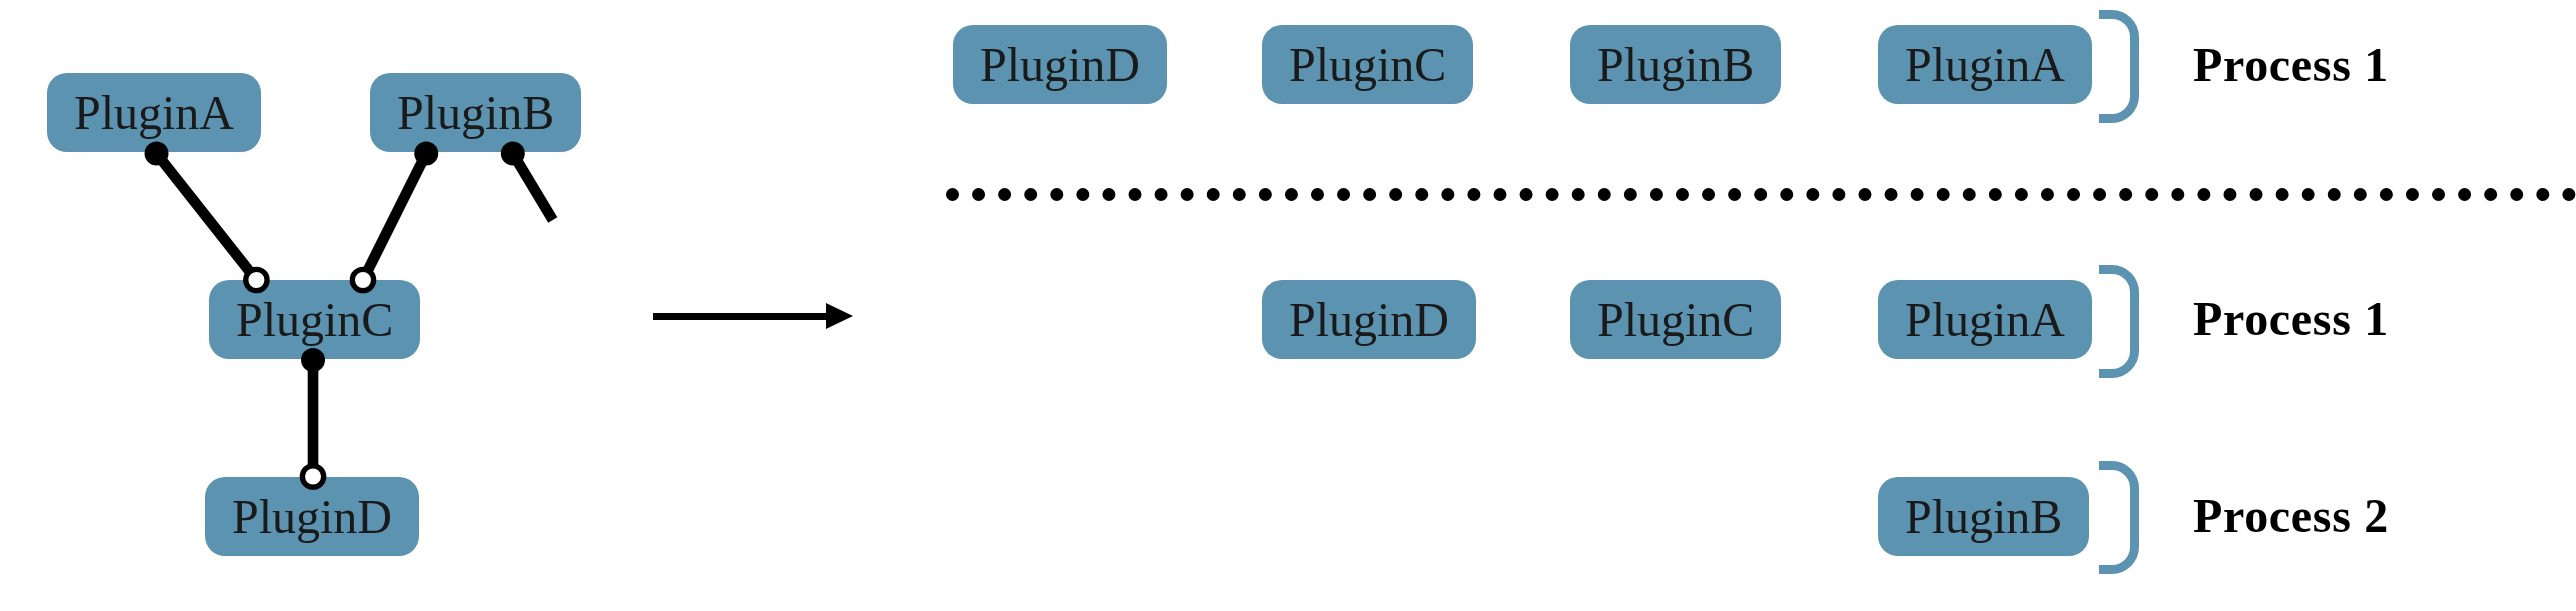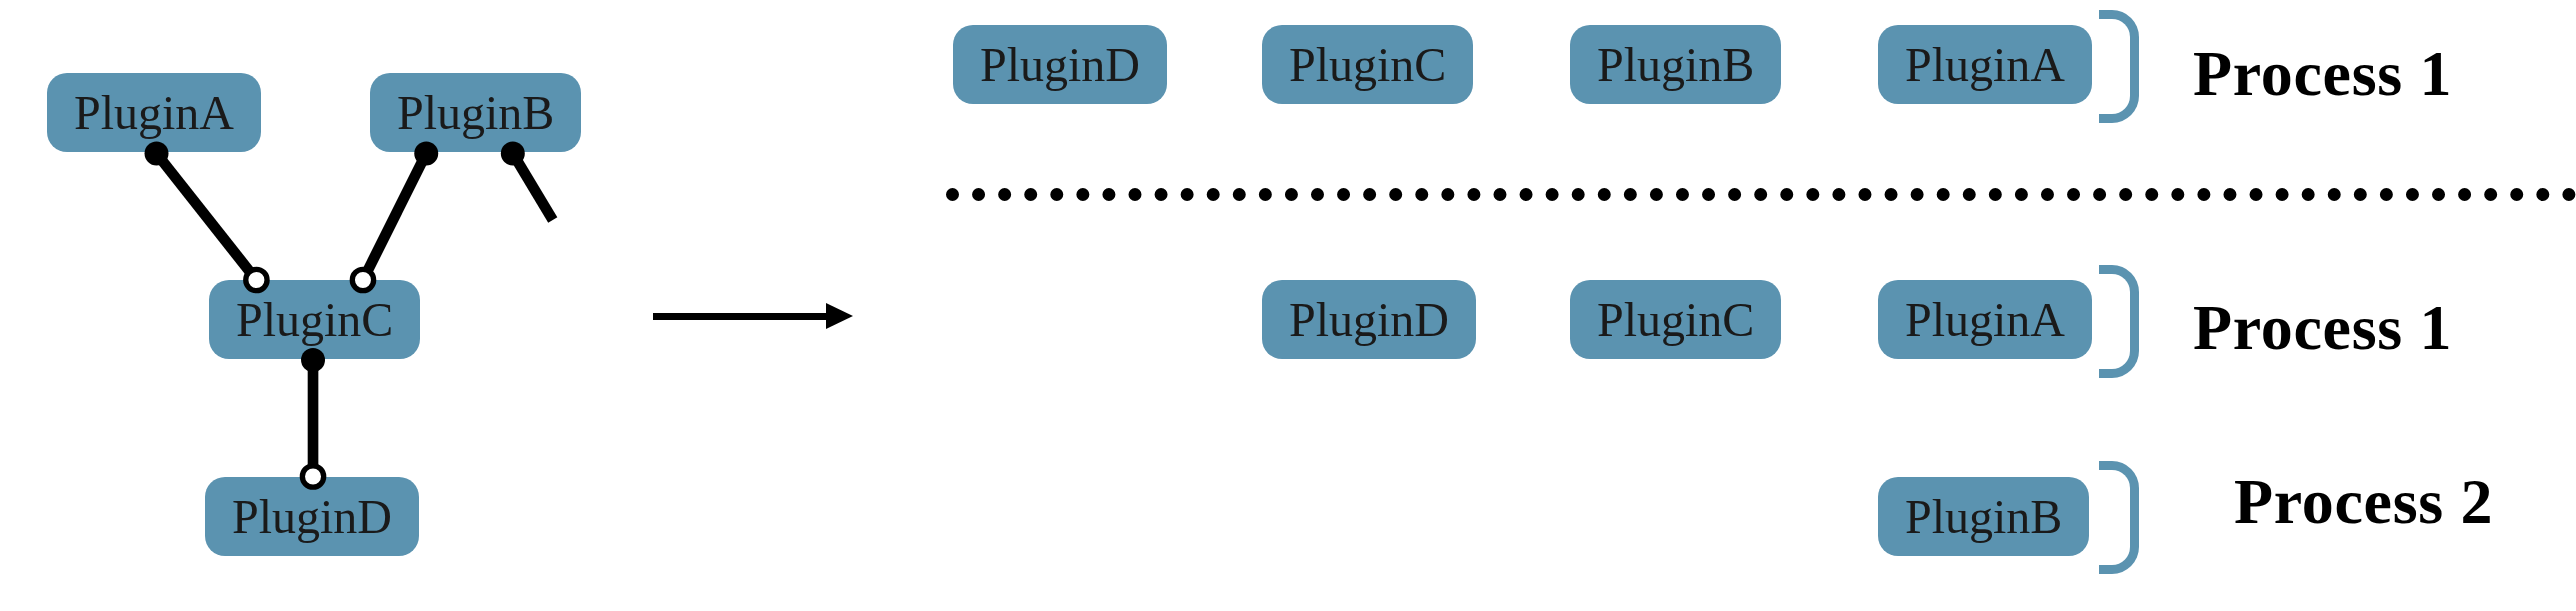--- a/index.html
+++ b/index.html
@@ -21,21 +21,21 @@
       font-size: 48px;
       color: #1a1a1a;
       display: inline-flex;
       align-items: center;
       justify-content: center;
       position: absolute;
     }
     .process-label {
       font-family: Georgia, 'Times New Roman', serif;
       font-weight: 900;
-      font-size: 64px;
+      font-size: 48px;
       color: #000;
       position: absolute;
       letter-spacing: 0.7px;
     }
     .bracket {
       position: absolute;
       border: 9.3px solid #5b93b0;
       border-left: none;
       border-top-right-radius: 27px;
       border-bottom-right-radius: 27px;
@@ -103,14 +103,14 @@
 <div class="dotted-line" style="left:946px; top:188px; width:1630px;"></div>
 
 <div class="plugin-box" style="left:1262px; top:280px;">PluginD</div>
 <div class="plugin-box" style="left:1570px; top:280px;">PluginC</div>
 <div class="plugin-box" style="left:1878px; top:280px;">PluginA</div>
 <div class="bracket" style="left:2099px; top:265px; width:40px; height:113px;"></div>
 <div class="process-label" style="left:2193px; top:291px;">Process 1</div>
 
 <div class="plugin-box" style="left:1878px; top:477px;">PluginB</div>
 <div class="bracket" style="left:2099px; top:461px; width:40px; height:113px;"></div>
-<div class="process-label" style="left:2193px; top:465px;margin-left:41px;">Process 2</div>
+<div class="process-label" style="left:2193px; top:488px;">Process 2</div>
 
 
 </body></html>

